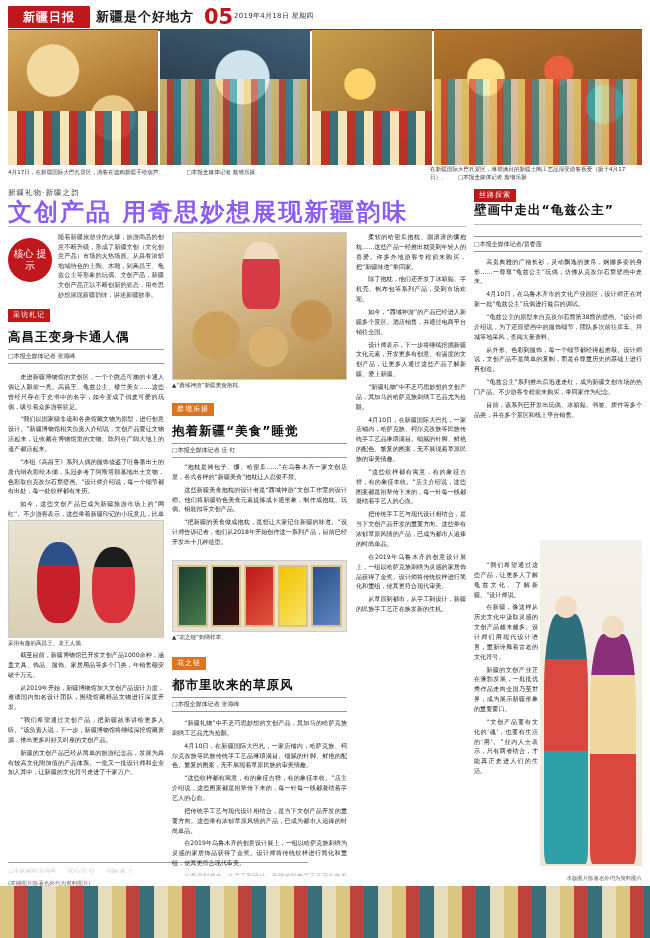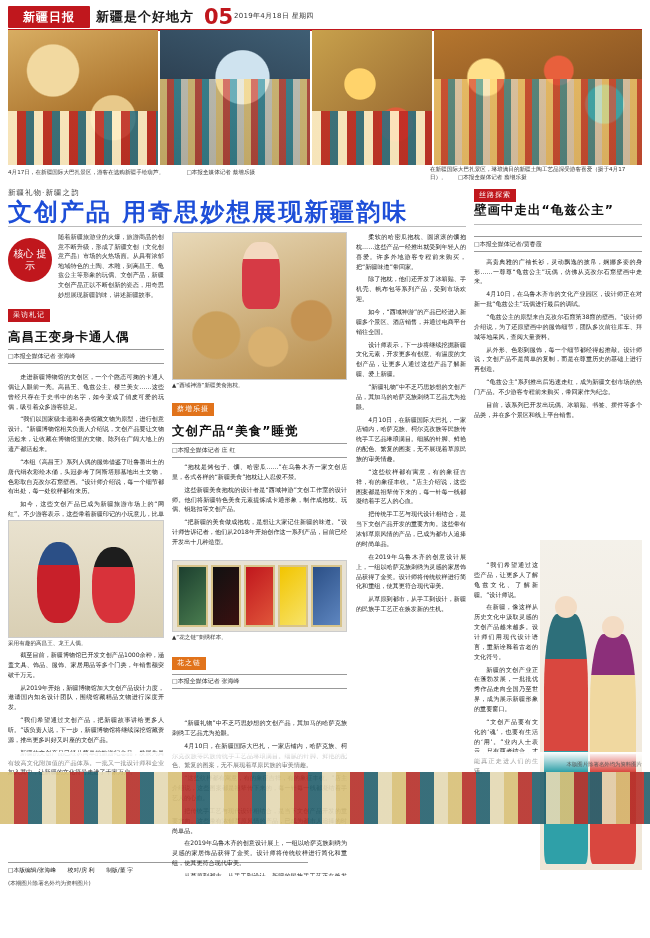--- a/index.html
+++ b/index.html
@@ -3,21 +3,21 @@
 <meta charset="utf-8">
 <style>
   html,body{margin:0;padding:0;}
   body{
     width:650px;height:938px;
     background:#ffffff;
     font-family:"DejaVu Sans","Liberation Sans",sans-serif;
     overflow:hidden;
     position:relative;
   }
-  .page{position:absolute;left:0;top:0;width:650px;height:824px;background:#fff;}
+  .page{position:absolute;left:0;top:0;width:650px;height:938px;background:#fff;}
 
   
   .masthead{position:absolute;left:8px;top:6px;width:634px;height:22px;}
   .logo-box{
     position:absolute;left:0;top:0;width:82px;height:22px;
     background:#c0171d;color:#fff;font-size:12px;font-weight:bold;
     letter-spacing:1px;display:flex;align-items:center;justify-content:center;
     border-radius:1px;
   }
   .mast-title{
@@ -65,21 +65,21 @@
     background:repeating-linear-gradient(90deg,
       rgba(255,240,200,.9) 0 9px, rgba(190,40,35,.85) 9px 18px,
       rgba(40,110,130,.85) 18px 26px);}
 
   .bancap{position:absolute;font-size:5.6px;color:#333;line-height:1.5;}
   .bancap1{left:8px;top:168px;width:300px;}
   .bancap2{left:430px;top:165px;width:212px;text-align:left;}
 
   
   .sec-kicker{position:absolute;left:8px;top:188px;font-size:7.5px;color:#444;letter-spacing:1px;}
-  .headline{position:absolute;left:8px;top:196px;font-size:24px;font-weight:bold;color:#1d4ed8;letter-spacing:2px;font-family:"DejaVu Sans",sans-serif;}
+  .headline{position:absolute;left:8px;top:196px;font-size:24px;font-weight:bold;color:#8b5cf6;letter-spacing:2px;font-family:"DejaVu Sans",sans-serif;}
   .head-rule{position:absolute;left:8px;top:226px;width:458px;height:1px;background:#bbb;}
 
   
   .leadbox{position:absolute;left:8px;top:232px;width:156px;height:62px;}
   .lead-badge{
     position:absolute;left:0;top:6px;width:44px;height:44px;border-radius:50%;
     background:#c0171d;color:#fff;font-size:10px;line-height:1.25;
     display:flex;align-items:center;justify-content:center;text-align:center;padding:3px;
     box-sizing:border-box;
   }
@@ -245,40 +245,41 @@
   <div class="credits">□本版编辑/张海峰　　校对/房 利　　制版/董 宇</div>
   <div class="credits2">(本期图片除署名外均为资料图片)</div>
 
   <div class="photo-food">
     <div class="girl"></div>
   </div>
   <div class="cap-food">▲“西域神游”新疆美食抱枕。</div>
 
   <div style="position:absolute;left:172px;top:396px;width:175px;">
     <span class="tag tag-orange">蔡增乐摄</span>
-    <div class="subhead" style="margin-top:6px;">文创产品“美食”睡觉</div>
+    <div class="subhead" style="margin-top:6px;">抱着新疆“美食”睡觉</div>
     <div class="byline">□本报全媒体记者 庄 红</div>
   </div>
   <div class="col" style="left:172px;top:462px;width:175px;height:96px;overflow:hidden;">
     <p>“抱枕是烤包子、馕、哈密瓜……”在乌鲁木齐一家文创店里，各式各样的“新疆美食”抱枕让人忍俊不禁。</p>
     <p>这些新疆美食抱枕的设计者是“西域神游”文创工作室的设计师。他们将新疆特色美食元素提炼成卡通形象，制作成抱枕、玩偶、钥匙扣等文创产品。</p>
     <p>“把新疆的美食做成抱枕，是想让大家记住新疆的味道。”设计师告诉记者，他们从2018年开始创作这一系列产品，目前已经开发出十几种造型。</p>
   </div>
 
   <div class="photo-cards">
     <div class="card c1"></div>
     <div class="card c2"></div>
     <div class="card c3"></div>
     <div class="card c4"></div>
     <div class="card c5"></div>
   </div>
   <div class="cap-cards">▲“花之链”刺绣样本。</div>
 
   <div style="position:absolute;left:172px;top:650px;width:175px;">
     <span class="tag tag-orange">花之链</span>
+    <div class="subhead" style="margin-top:6px;">都市里吹来的草原风</div>
     <div class="byline">□本报全媒体记者 张海峰</div>
   </div>
   <div class="col" style="left:172px;top:718px;width:175px;height:158px;overflow:hidden;">
     <p>“新疆礼物”中不乏巧思妙想的文创产品，其加马的哈萨克族刺绣工艺品尤为抢眼。</p>
     <p>4月10日，在新疆国际大巴扎，一家店铺内，哈萨克族、柯尔克孜族等民族传统手工艺品琳琅满目。细腻的针脚、鲜艳的配色、繁复的图案，无不展现着草原民族的审美情趣。</p>
     <p>“这些纹样都有寓意，有的象征吉祥，有的象征丰收。”店主介绍说，这些图案都是祖辈传下来的，每一针每一线都凝结着手艺人的心血。</p>
     <p>把传统手工艺与现代设计相结合，是当下文创产品开发的重要方向。这些带有浓郁草原风情的产品，已成为都市人追捧的时尚单品。</p>
     <p>在2019年乌鲁木齐的创意设计展上，一组以哈萨克族刺绣为灵感的家居饰品获得了金奖。设计师将传统纹样进行简化和重组，使其更符合现代审美。</p>
     <p>从草原到都市，从手工到设计，新疆的民族手工艺正在焕发新的生机。</p>
   </div>

